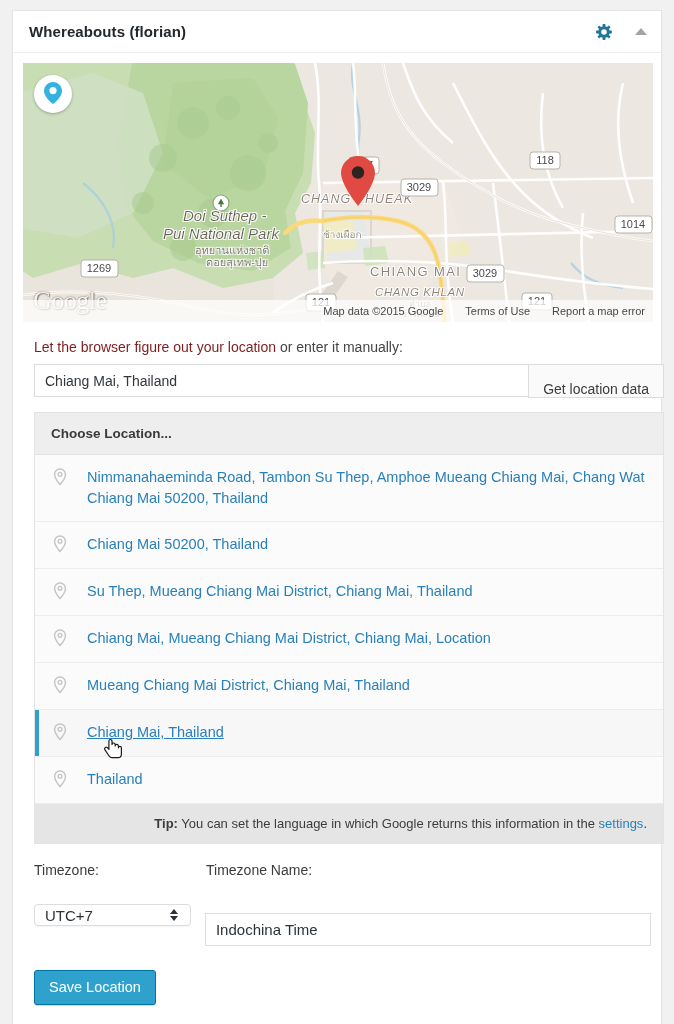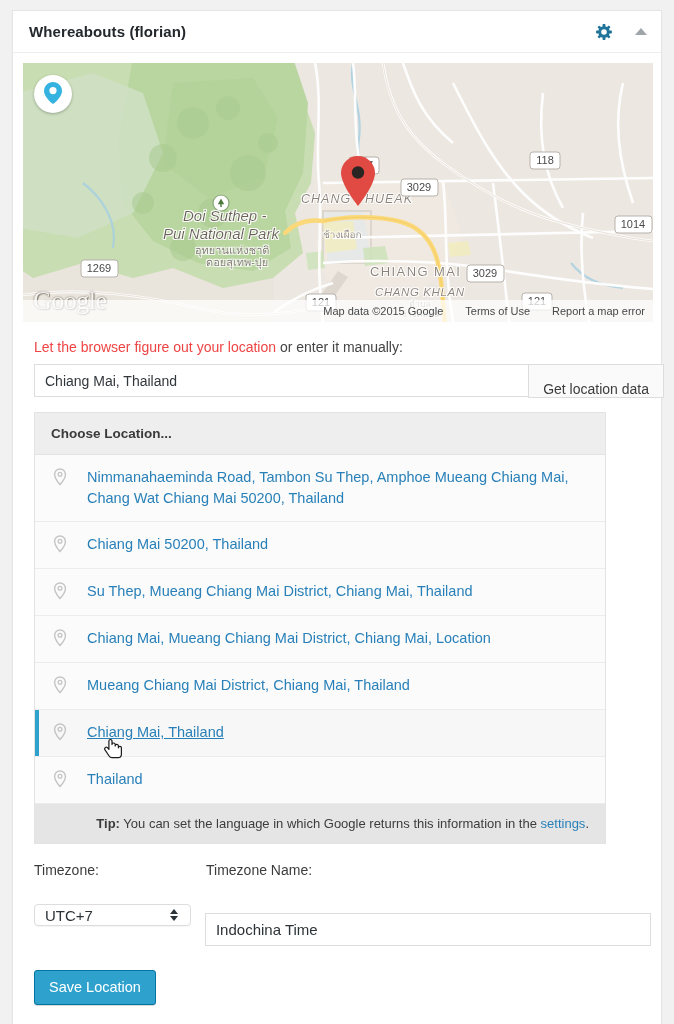--- a/index.html
+++ b/index.html
@@ -80,21 +80,21 @@
     padding-right: 8px;
     gap: 22px;
     font-size: 11px;
     color: #47484a;
   }
   .map-attrib a { color:#47484a; text-decoration:none; }
   .map-attrib .ma-item { white-space:nowrap; }
 
   
   .manual-line { margin: 17px 0 9px 11px; font-size: 14px; color:#444; }
-  .manual-line a { color: #ef4444; text-decoration:none;margin-top:10px; }
+  .manual-line a { color: #7f1d1d; text-decoration:none;margin-top:10px; }
 
   .input-row { display:flex; margin: 0 0 0 11px; width: 630px; }
   .loc-input {
     flex:1;
     height: 33px;
     border: 1px solid #ddd;
     border-right: none;
     background:#fff;
     font-family: "Liberation Sans", sans-serif;
     font-size: 14px;
@@ -110,21 +110,21 @@
     color: #3c3c3c;
     font-family: "Liberation Sans", sans-serif;
     font-size: 14px;
     padding: 16px 14px;
     cursor: pointer;
   }
 
   
   .results {
     margin: 14px 0 16px 11px;
-    width: 572px;
+    width: 630px;
     border: 1px solid #e3e3e3;
     background: #fbfbfb;
   }
   .results-head {
     background: #eeeeee;
     border-bottom: 1px solid #e3e3e3;
     padding: 13px 16px;
     font-size: 13.5px;
     font-weight: 700;
     color: #3a3a3a;

